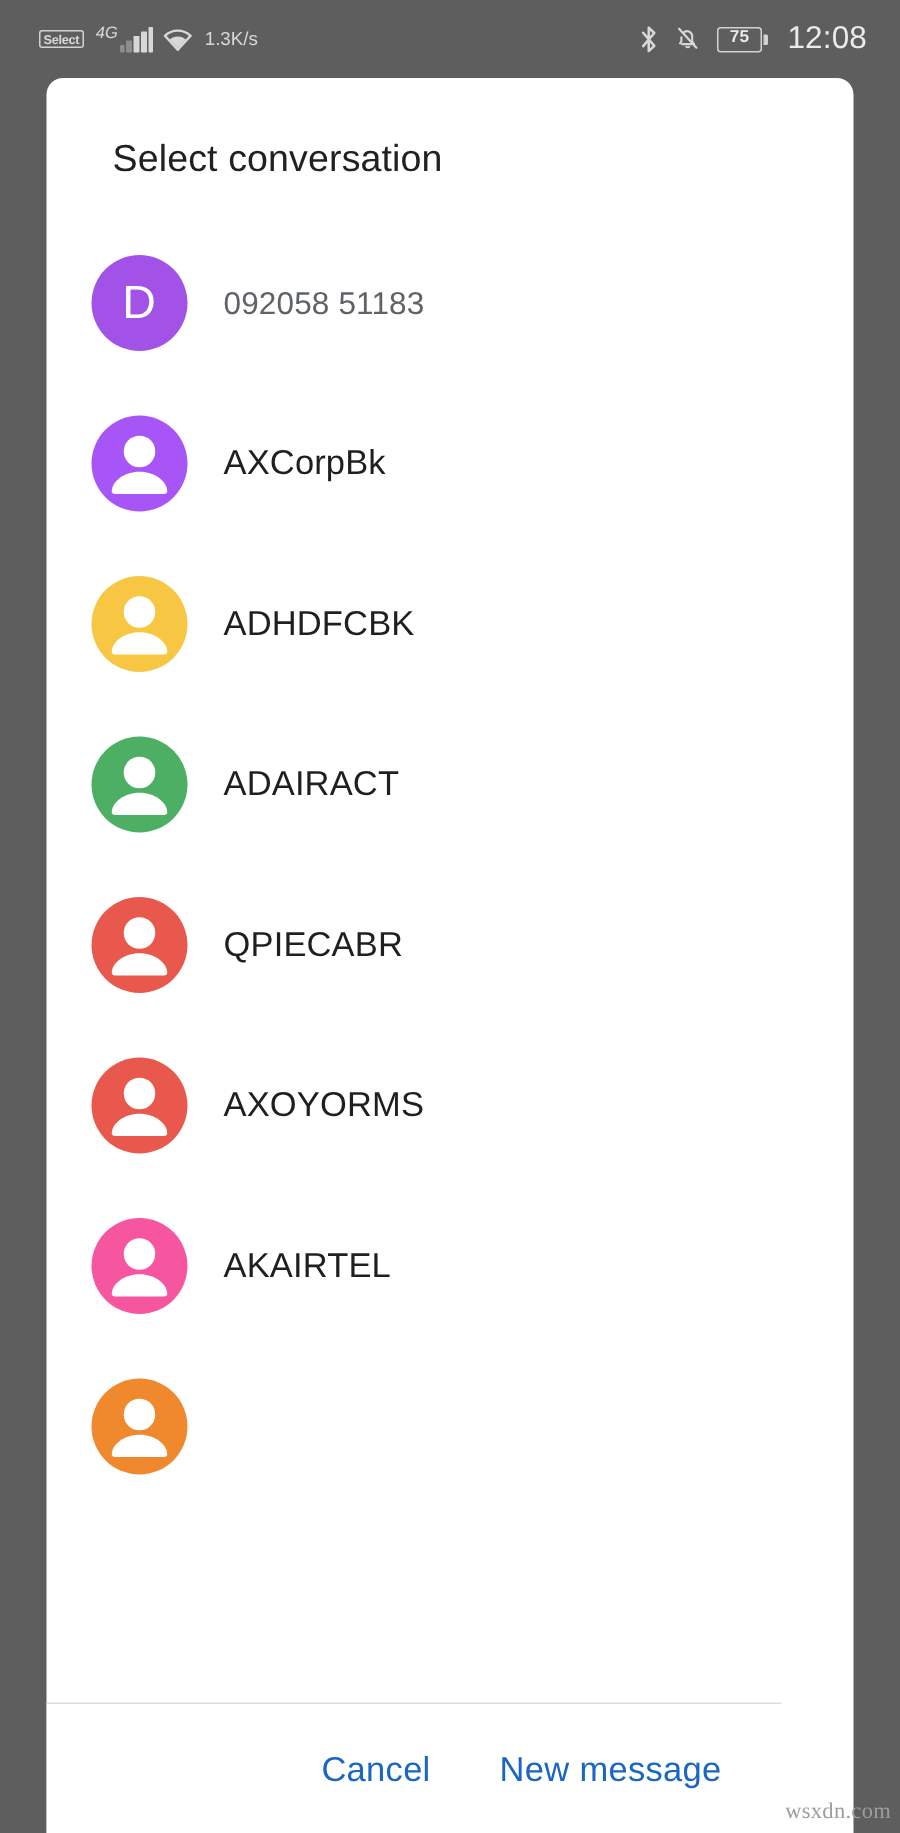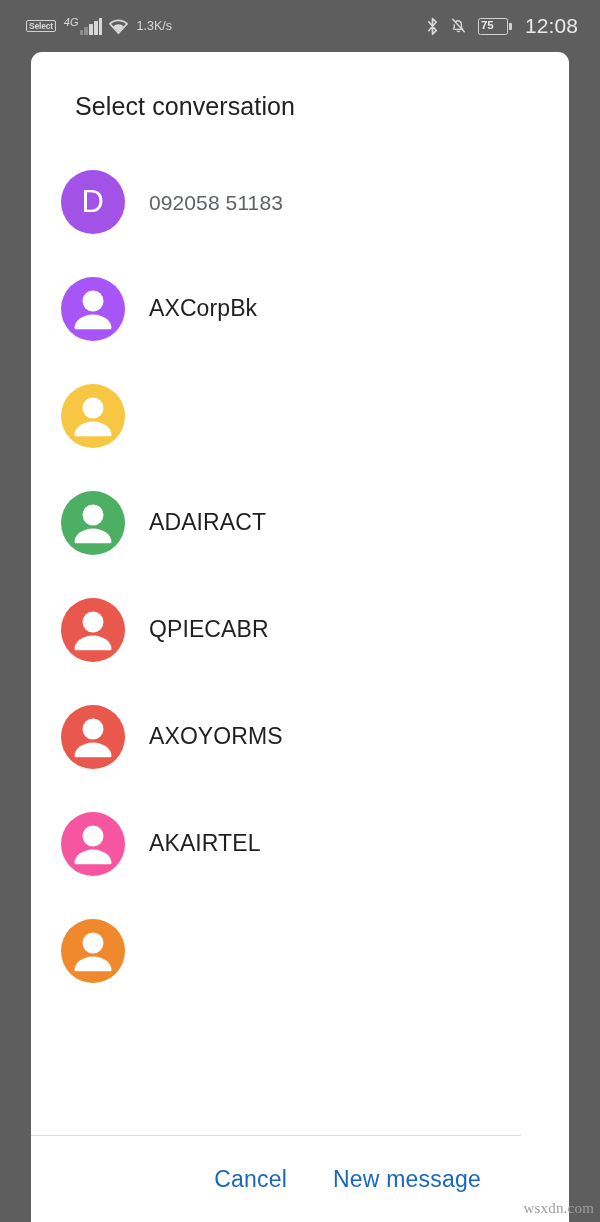--- a/index.html
+++ b/index.html
@@ -79,21 +79,21 @@
     align-items: center;
     gap: 1.5px;
   }
   .battery-body {
     border: 1.7px solid #d2d2d2;
     border-radius: 2.5px;
     height: 17px;
     min-width: 30px;
     display: flex;
     align-items: center;
-    justify-content: flex-start;
+    justify-content: center;
     padding: 0 2px;
   }
   .battery-level {
     font-size: 11.5px;
     font-weight: 600;
     line-height: 1;
     color: #e8e8e8;
   }
   .battery-cap {
     width: 2.5px;
@@ -303,20 +303,23 @@
           <div class="row-title">AXCorpBk</div>
         </div>
       </div>
       <div class="row">
         <div class="avatar" style="background: rgb(247, 199, 68);">
           <svg viewBox="0 0 64 64" xmlns="http://www.w3.org/2000/svg">
             <circle cx="32" cy="24" r="10.5" fill="#ffffff"></circle>
             <path d="M32 37.5c-10.5 0-18.5 6.6-18.5 13.2 0 .9 1 1.6 2.1 1.6h32.8c1.1 0 2.1-.7 2.1-1.6 0-6.6-8-13.2-18.5-13.2z" fill="#ffffff"></path>
           </svg>
         </div>
+        <div class="row-text">
+          <div class="row-title">ADHDFCBK</div>
+        </div>
       </div>
       <div class="row">
         <div class="avatar" style="background: rgb(76, 175, 99);">
           <svg viewBox="0 0 64 64" xmlns="http://www.w3.org/2000/svg">
             <circle cx="32" cy="24" r="10.5" fill="#ffffff"></circle>
             <path d="M32 37.5c-10.5 0-18.5 6.6-18.5 13.2 0 .9 1 1.6 2.1 1.6h32.8c1.1 0 2.1-.7 2.1-1.6 0-6.6-8-13.2-18.5-13.2z" fill="#ffffff"></path>
           </svg>
         </div>
         <div class="row-text">
           <div class="row-title">ADAIRACT</div>

